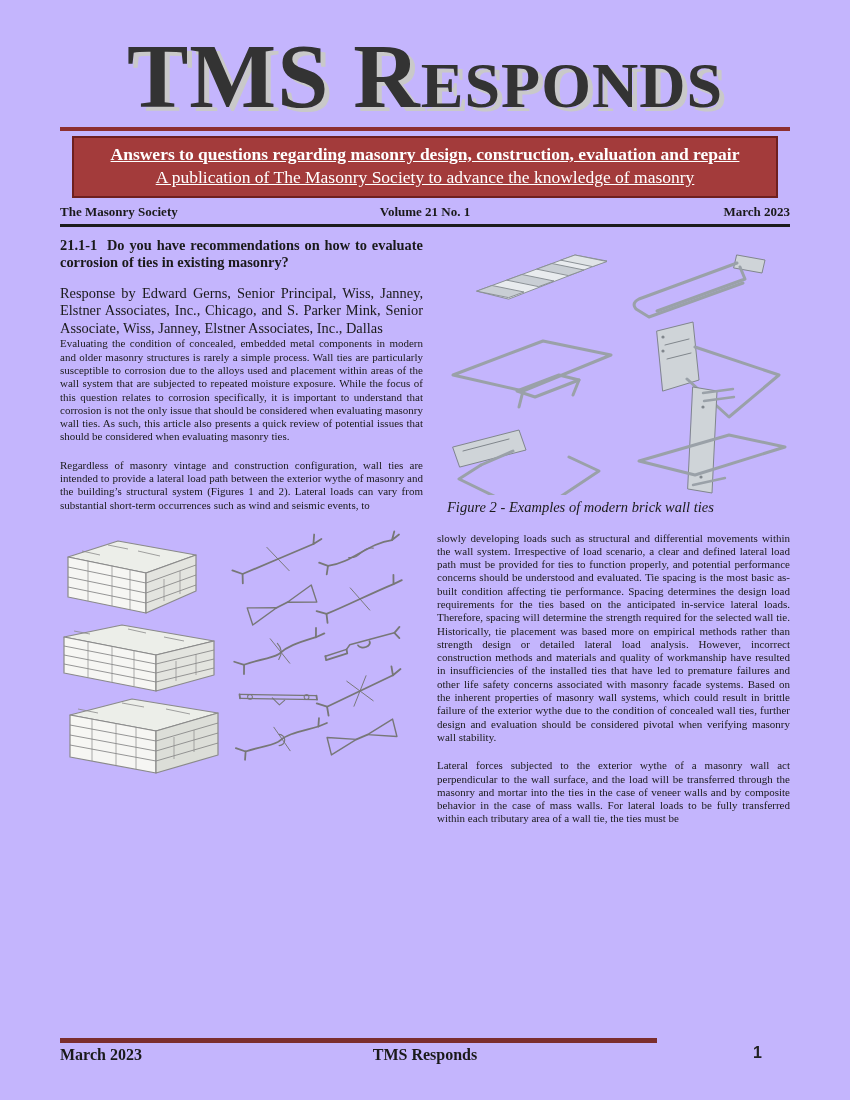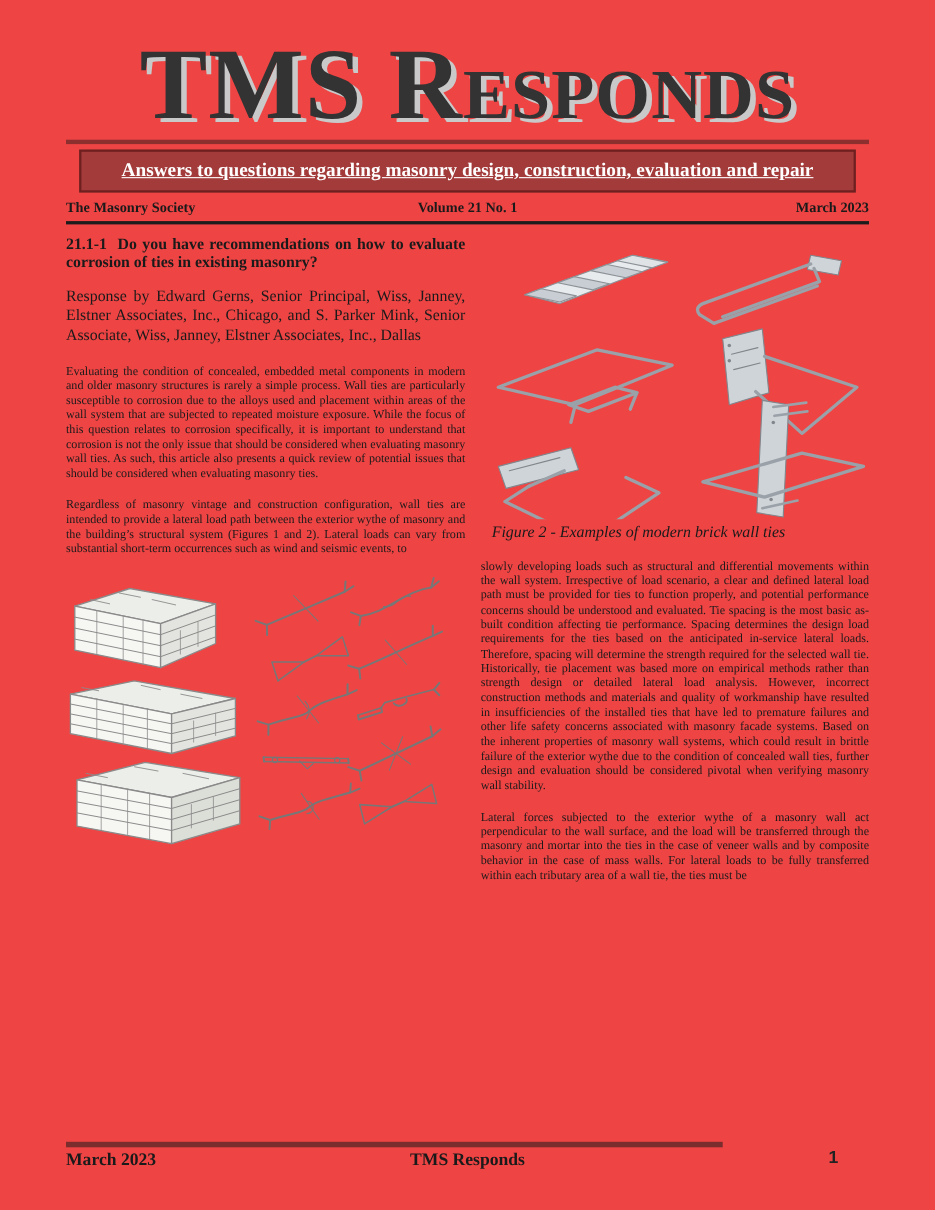--- a/index.html
+++ b/index.html
@@ -1,19 +1,19 @@
 <!DOCTYPE html>
 <html><head>
 <meta charset="utf-8">
 <style>
   html,body{margin:0;padding:0;background:#ffffff;}
   .page{
     position:relative;
     width:850px;height:1100px;
-    background:#ef4444;
+    background:#c4b5fd;
     font-family:"Liberation Serif", serif;
     color:#1a1a1a;
     overflow:hidden;
   }
   .content{position:absolute;left:60px;top:0;width:730px;}
   
   .masthead{
     margin-top:30px;
     text-align:center;
     font-variant:small-caps;
@@ -52,21 +52,21 @@
   .col-right{width:353px;}
   .article-title{
     font-size:21px;font-weight:bold;text-align:center;
     margin:2px 0 20px 0;
   }
   .question{
     font-weight:bold;font-size:14.4px;line-height:1.22;
     text-align:justify;margin-bottom:13px;
   }
   .byline{
-    font-size:14.4px;line-height:1.22;text-align:justify;margin-bottom:17px;font-family:Liberation Serif, serif;
+    font-size:14.4px;line-height:1.22;text-align:justify;font-family:Liberation Serif, serif;
   }
   .para{
     font-size:11px;line-height:1.21;text-align:justify;
     margin:0 0 15px 0;
   }
   .caption{
     font-style:italic;font-size:14.5px;margin-top:4px;padding-left:10px;
   }
   .fig{display:block;}
   
@@ -81,20 +81,21 @@
 
 <div class="page">
   <div class="content">
 
     <div class="masthead">TMS Responds</div>
 
     <div class="rule-red-thin"></div>
 
     <div class="banner">
       <div class="banner-line1">Answers to questions regarding masonry design, construction, evaluation and repair</div>
+      <div class="banner-line2">A publication of The Masonry Society to advance the knowledge of masonry</div>
     </div>
 
     <div class="info-bar">
       <span>The Masonry Society</span>
       <span class="info-center">Volume 21 No. 1</span>
       <span>March 2023</span>
     </div>
 
     <div class="rule-black"></div>
 

